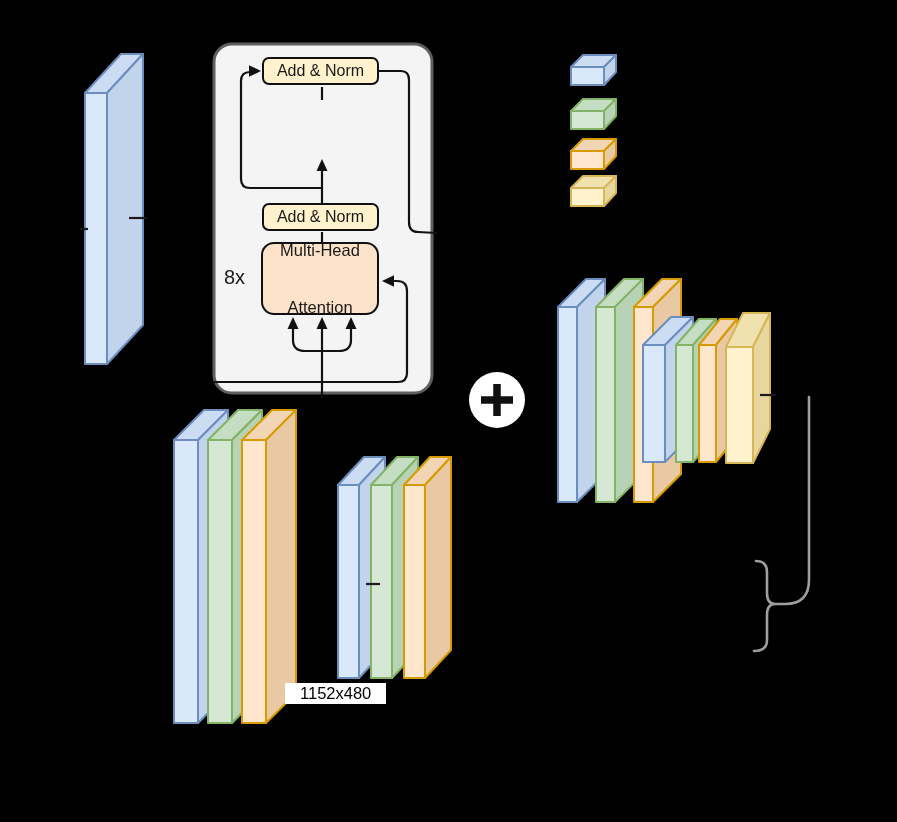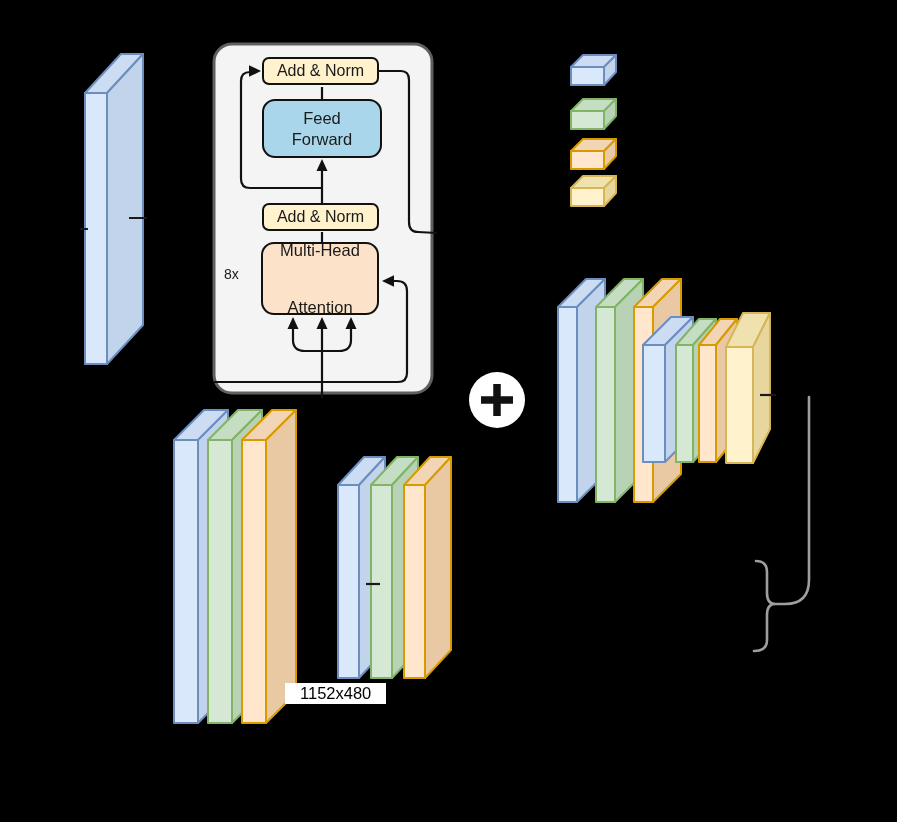--- a/index.html
+++ b/index.html
@@ -4,28 +4,28 @@
 <style>
   html,body{margin:0;padding:0;background:#000;}
   #stage{position:relative;width:897px;height:822px;overflow:hidden;
          font-family:"Liberation Sans","DejaVu Sans",sans-serif;}
   #diagram-svg{position:absolute;left:0;top:0;}
   .box{position:absolute;box-sizing:border-box;display:flex;flex-direction:column;
        align-items:center;justify-content:center;text-align:center;
        border:2.5px solid #111;color:#1a1a1a;}
   .anorm{width:117px;height:28px;border-radius:7px;font-size:16px;}
   .bigbox{width:120px;height:59px;border-radius:13px;font-size:16.5px;line-height:21px;}
-  .floatlabel{position:absolute;color:#1a1a1a;font-size:14px;}
+  .floatlabel{position:absolute;color:#1a1a1a;font-size:20px;}
   .sizelabel{position:absolute;background:#fff;color:#000;font-size:16.5px;
              padding:1px 15px;line-height:19px;}
 </style>
 </head>
 <body>
 
-<div id="stage" style="background-color: rgb(0, 0, 0); border-radius: 26px;">
+<div id="stage" style="background-color: rgb(0, 0, 0);">
 
   <svg id="diagram-svg" width="897" height="822" viewBox="0 0 897 822">
 
     <g>
       <rect x="214" y="44" width="218" height="349" rx="18" ry="18" stroke-width="3" fill="#F4F4F4" stroke="#5F5F5F"></rect>
     </g>
 
     <g fill="none" stroke-width="2.2" stroke-linecap="butt" stroke="#111111">
       <path d="M322,87 L322,100"></path>
       <path d="M322,204 L322,170"></path>
@@ -161,24 +161,20 @@
     <g>
       <circle cx="497" cy="400" r="28" fill="#FFFFFF"></circle>
       <path d="M481,400 L513,400 M497,384 L497,416" fill="none" stroke-width="7.5" stroke="#111111"></path>
     </g>
   </svg>
 
   <div class="box anorm" style="left: 262px; top: 57px; background-color: rgb(255, 242, 204); border-color: rgb(17, 17, 17);">
     <span>Add &amp; Norm</span>
   </div>
 
-  <div class="box bigbox" style="left: 262px; top: 99px; background-color: rgb(169, 214, 234); border-color: rgb(17, 17, 17);">
-    <span>Feed</span>
-    <span>Forward</span>
-  </div>
 
   <div class="box anorm" style="left: 262px; top: 203px; background-color: rgb(255, 242, 204); border-color: rgb(17, 17, 17);">
     <span>Add &amp; Norm</span>
   </div>
 
   <div class="box bigbox" style="left: 261px; top: 242px; width: 118px; height: 73px; background-color: rgb(251, 226, 200); border-color: rgb(17, 17, 17); gap: 36px;">
     <span>Multi-Head</span>
     <span>Attention</span>
   </div>
 

